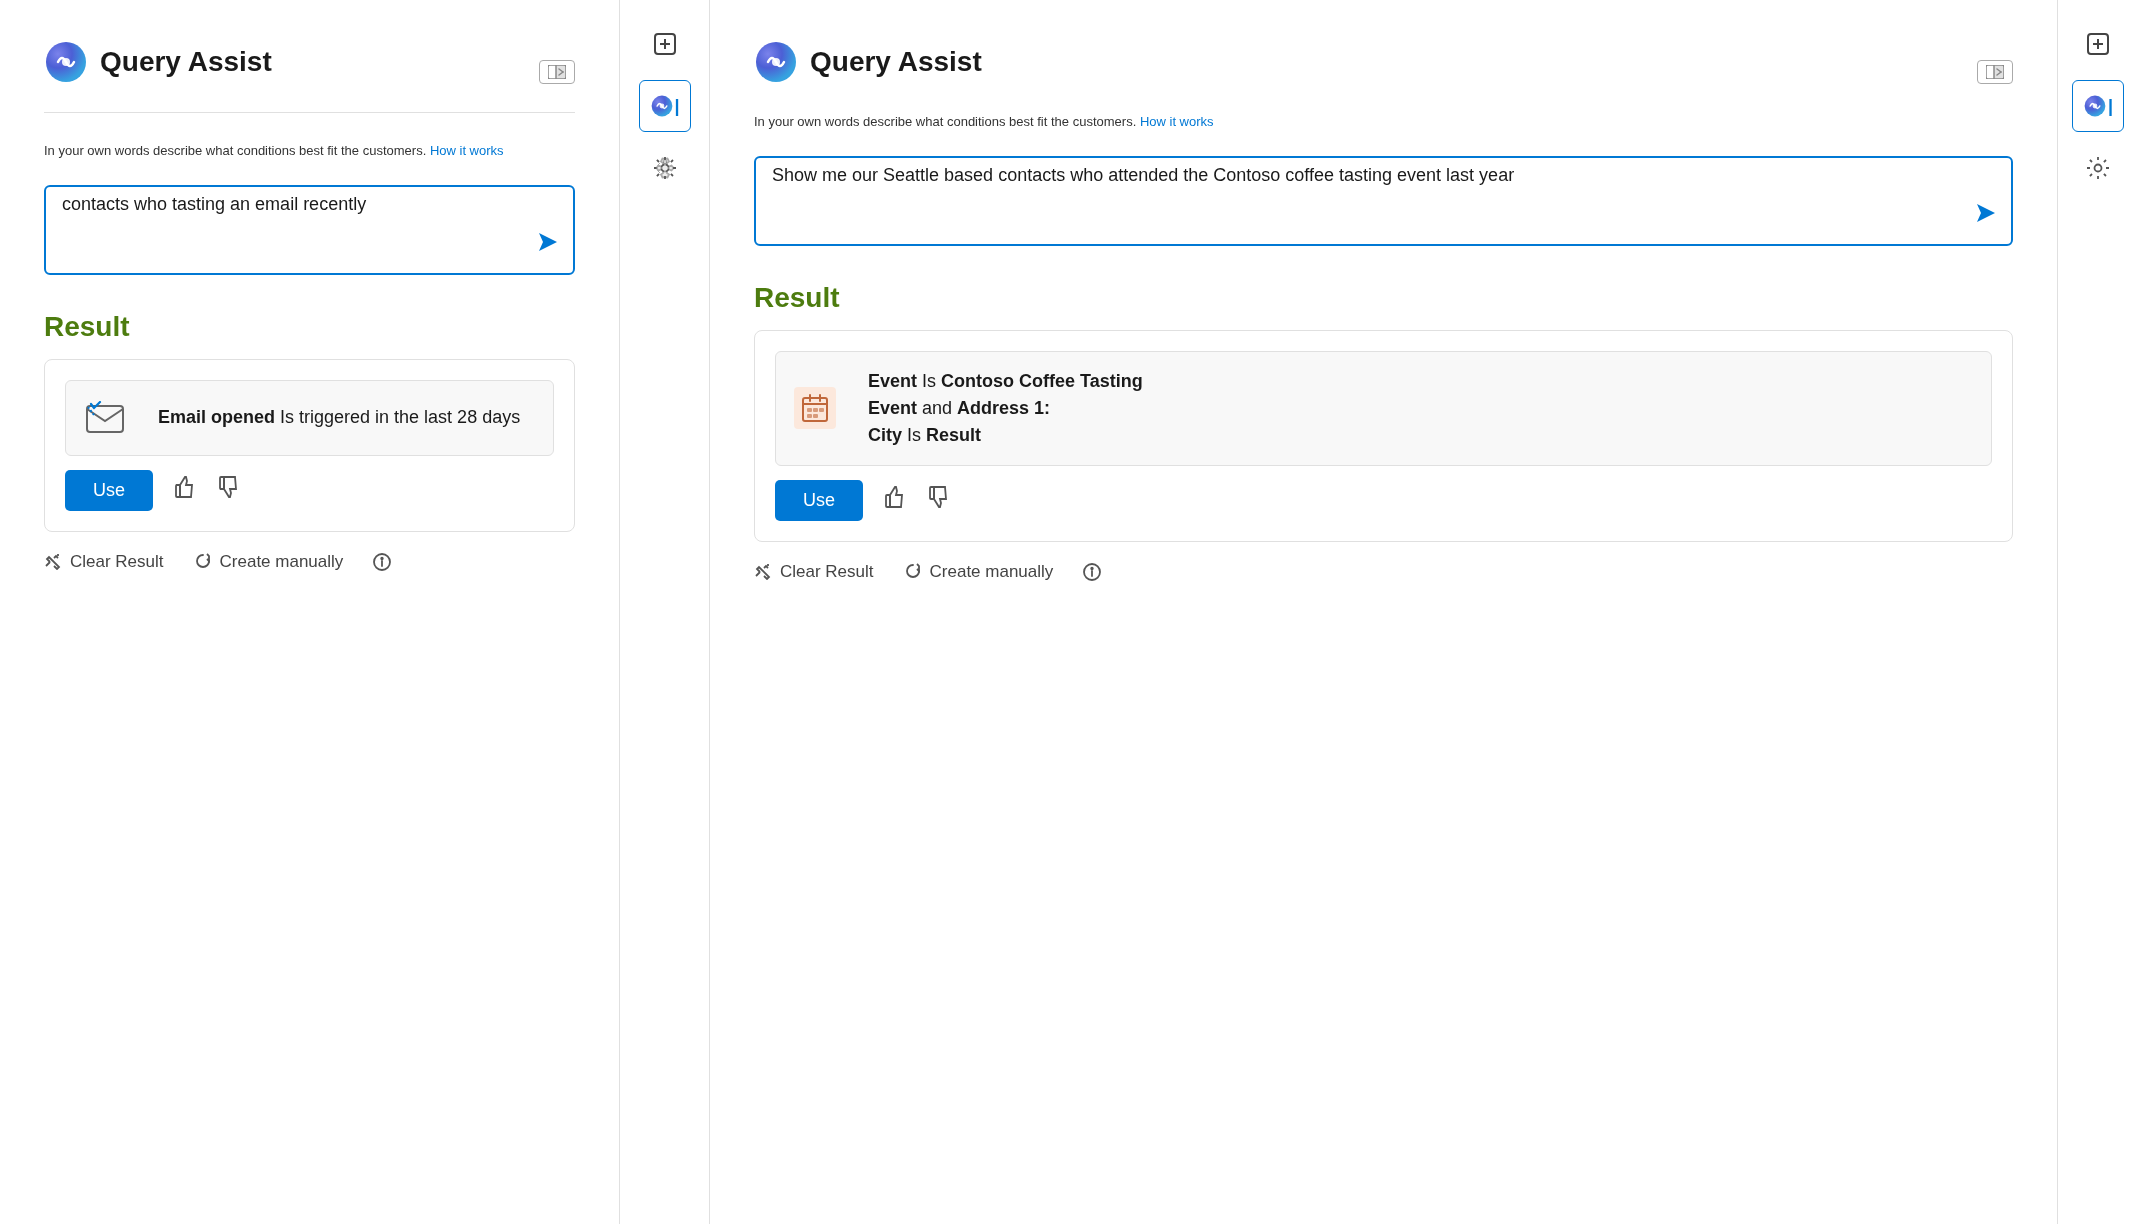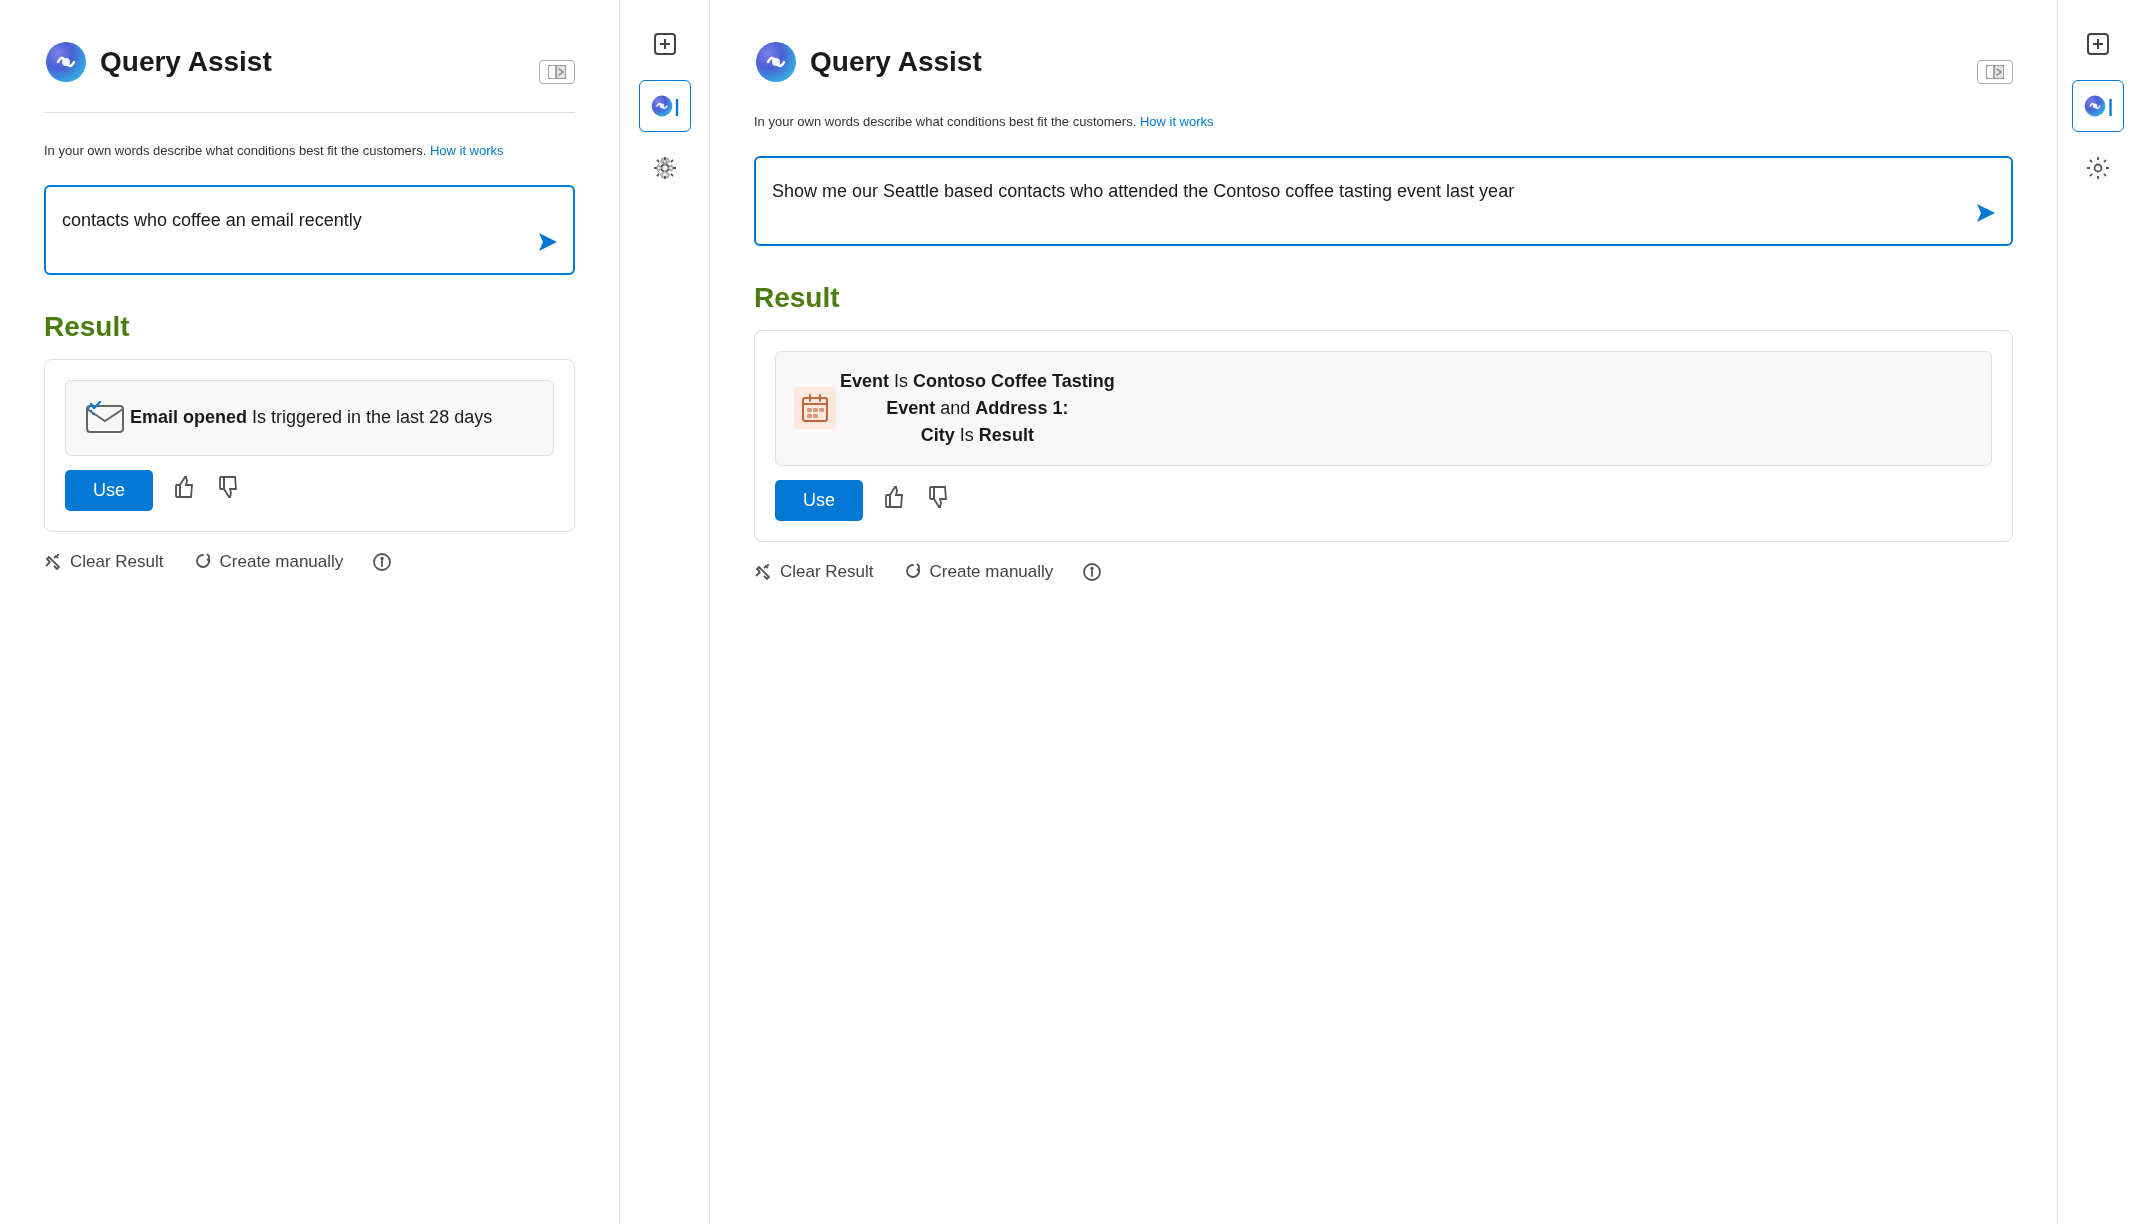--- a/index.html
+++ b/index.html
@@ -101,21 +101,21 @@
 
     .description-text a {
       color: #0078d4;
       text-decoration: none;
     }
 
     
     .query-input-box {
       border: 2px solid #0078d4;
       border-radius: 6px;
-      padding: 20px 50px 16px 16px;
+      padding: 4px 50px 16px 16px;
       min-height: 90px;
       position: relative;
       margin-bottom: 36px;
       background: #fff;
     }
 
     .query-input-text {
       font-size: 18px;
       color: #1a1a1a;
       line-height: 1.5;
@@ -149,26 +149,25 @@
       border: 1px solid #e0e0e0;
       border-radius: 8px;
       padding: 20px;
       margin-bottom: 20px;
       background: #fff;
     }
 
     .result-item {
       display: flex;
       align-items: center;
-      gap: 4px;
+      gap: 32px;
       background: #f8f8f8;
       border: 1px solid #e0e0e0;
       border-radius: 6px;
       padding: 16px 18px;
-      text-align: center;
     }
 
     .result-item-icon {
       width: 42px;
       height: 42px;
       flex-shrink: 0;
       display: flex;
       align-items: center;
       justify-content: center;
     }
@@ -299,21 +298,21 @@
   </div>
 
   <hr class="divider">
 
   <p class="description-text">
     <span>In your own words describe what conditions best fit the customers.</span>
     <a href="#">How it works</a>
   </p>
 
   <div class="query-input-box">
-    <div class="query-input-text" contenteditable="true" style="">contacts who coffee an email recently</div>
+    <div class="query-input-text" contenteditable="true" style="">contacts who tasting an email recently</div>
     <button class="send-btn" title="Send">
       <svg width="22" height="22" viewBox="0 0 22 22">
         <polygon points="2,2 20,11 2,20 6,11" fill="#0078d4"></polygon>
       </svg>
     </button>
   </div>
 
   <div class="result-label">Result</div>
 
   <div class="result-card-wrapper">

